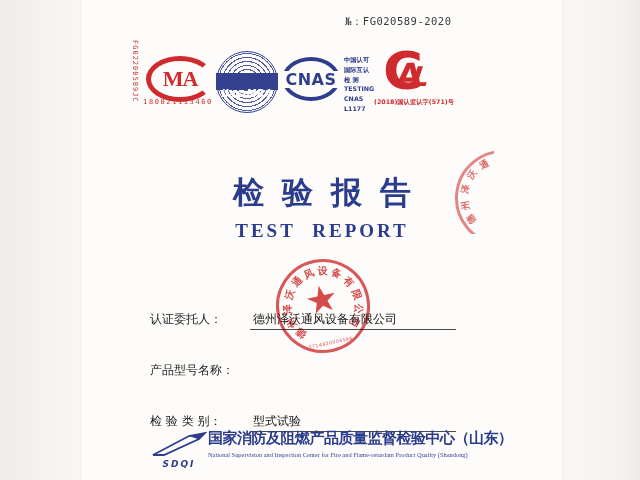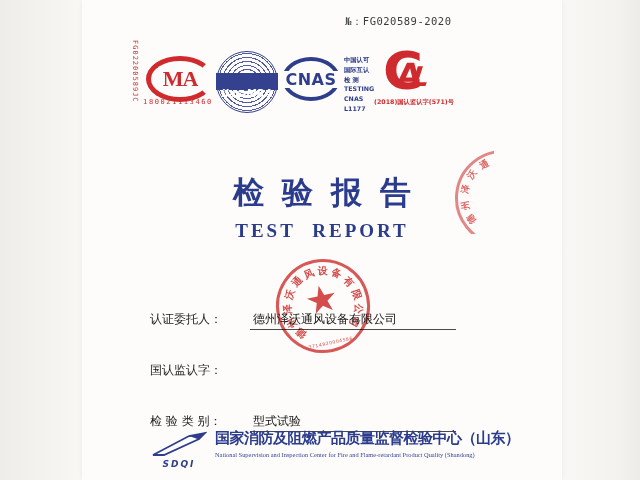--- a/index.html
+++ b/index.html
@@ -49,21 +49,21 @@
   .fields{left:150px;top:290px;width:306px;}
   .field-row{display:flex;align-items:baseline;height:30px;margin-top:21px;}
   .field-label{font-size:12px;color:#1c1c1c;white-space:pre;flex:0 0 auto;min-width:100px;}
   .field-value{flex:1 1 auto;border-bottom:1px solid #4a4a4a;font-size:12px;color:#141414;
                padding:0 2px 1px 3px;white-space:nowrap;}
 
   
   .footer{left:150px;top:429px;width:380px;display:flex;align-items:flex-start;}
   .footer-logo{width:58px;flex:0 0 auto;text-align:center;margin-top:2px;}
   .footer-logo-text{font-style:italic;font-weight:900;font-size:9px;color:#2e3e8c;letter-spacing:2px;margin-top:-2px;}
-  .footer-text{margin-left:7px;}
+  .footer-text{margin-left:0;}
   .footer-cn{font-size:15px;font-weight:bold;color:#2c3c8c;letter-spacing:-.5px;white-space:nowrap;}
   .footer-en{font-family:"Liberation Serif",serif;font-size:6.4px;color:#38469a;margin-top:3px;white-space:nowrap;}
 
   
   .seal{left:276px;top:259px;width:94px;height:94px;transform:rotate(-12deg);
         mix-blend-mode:multiply;opacity:.92;}
   .seal-ring{position:absolute;inset:0;border:3px solid rgba(206,44,44,.85);border-radius:50%;}
   .seal-star{position:absolute;left:0;top:22px;width:100%;text-align:center;font-size:37px;
              color:rgba(206,44,44,.92);line-height:1;}
   .seal-code{position:absolute;bottom:7px;left:0;width:100%;text-align:center;font-size:4.5px;
@@ -121,21 +121,21 @@
 
   <div class="abs title-cn">检验报告</div>
   <div class="abs title-en">TEST REPORT</div>
 
   <div class="abs fields">
     <div class="field-row">
       <span class="field-label">认证委托人：</span>
       <span class="field-value">德州泽沃通风设备有限公司</span>
     </div>
     <div class="field-row">
-      <span class="field-label">国认监认字：</span>
+      <span class="field-label">产品型号名称：</span>
     </div>
     <div class="field-row">
       <span class="field-label">检 验 类 别：</span>
       <span class="field-value">型式试验</span>
     </div>
   </div>
 
   <div class="abs seal arc-host">
     <div class="seal-ring"></div>
     <div class="seal-star">★</div>

